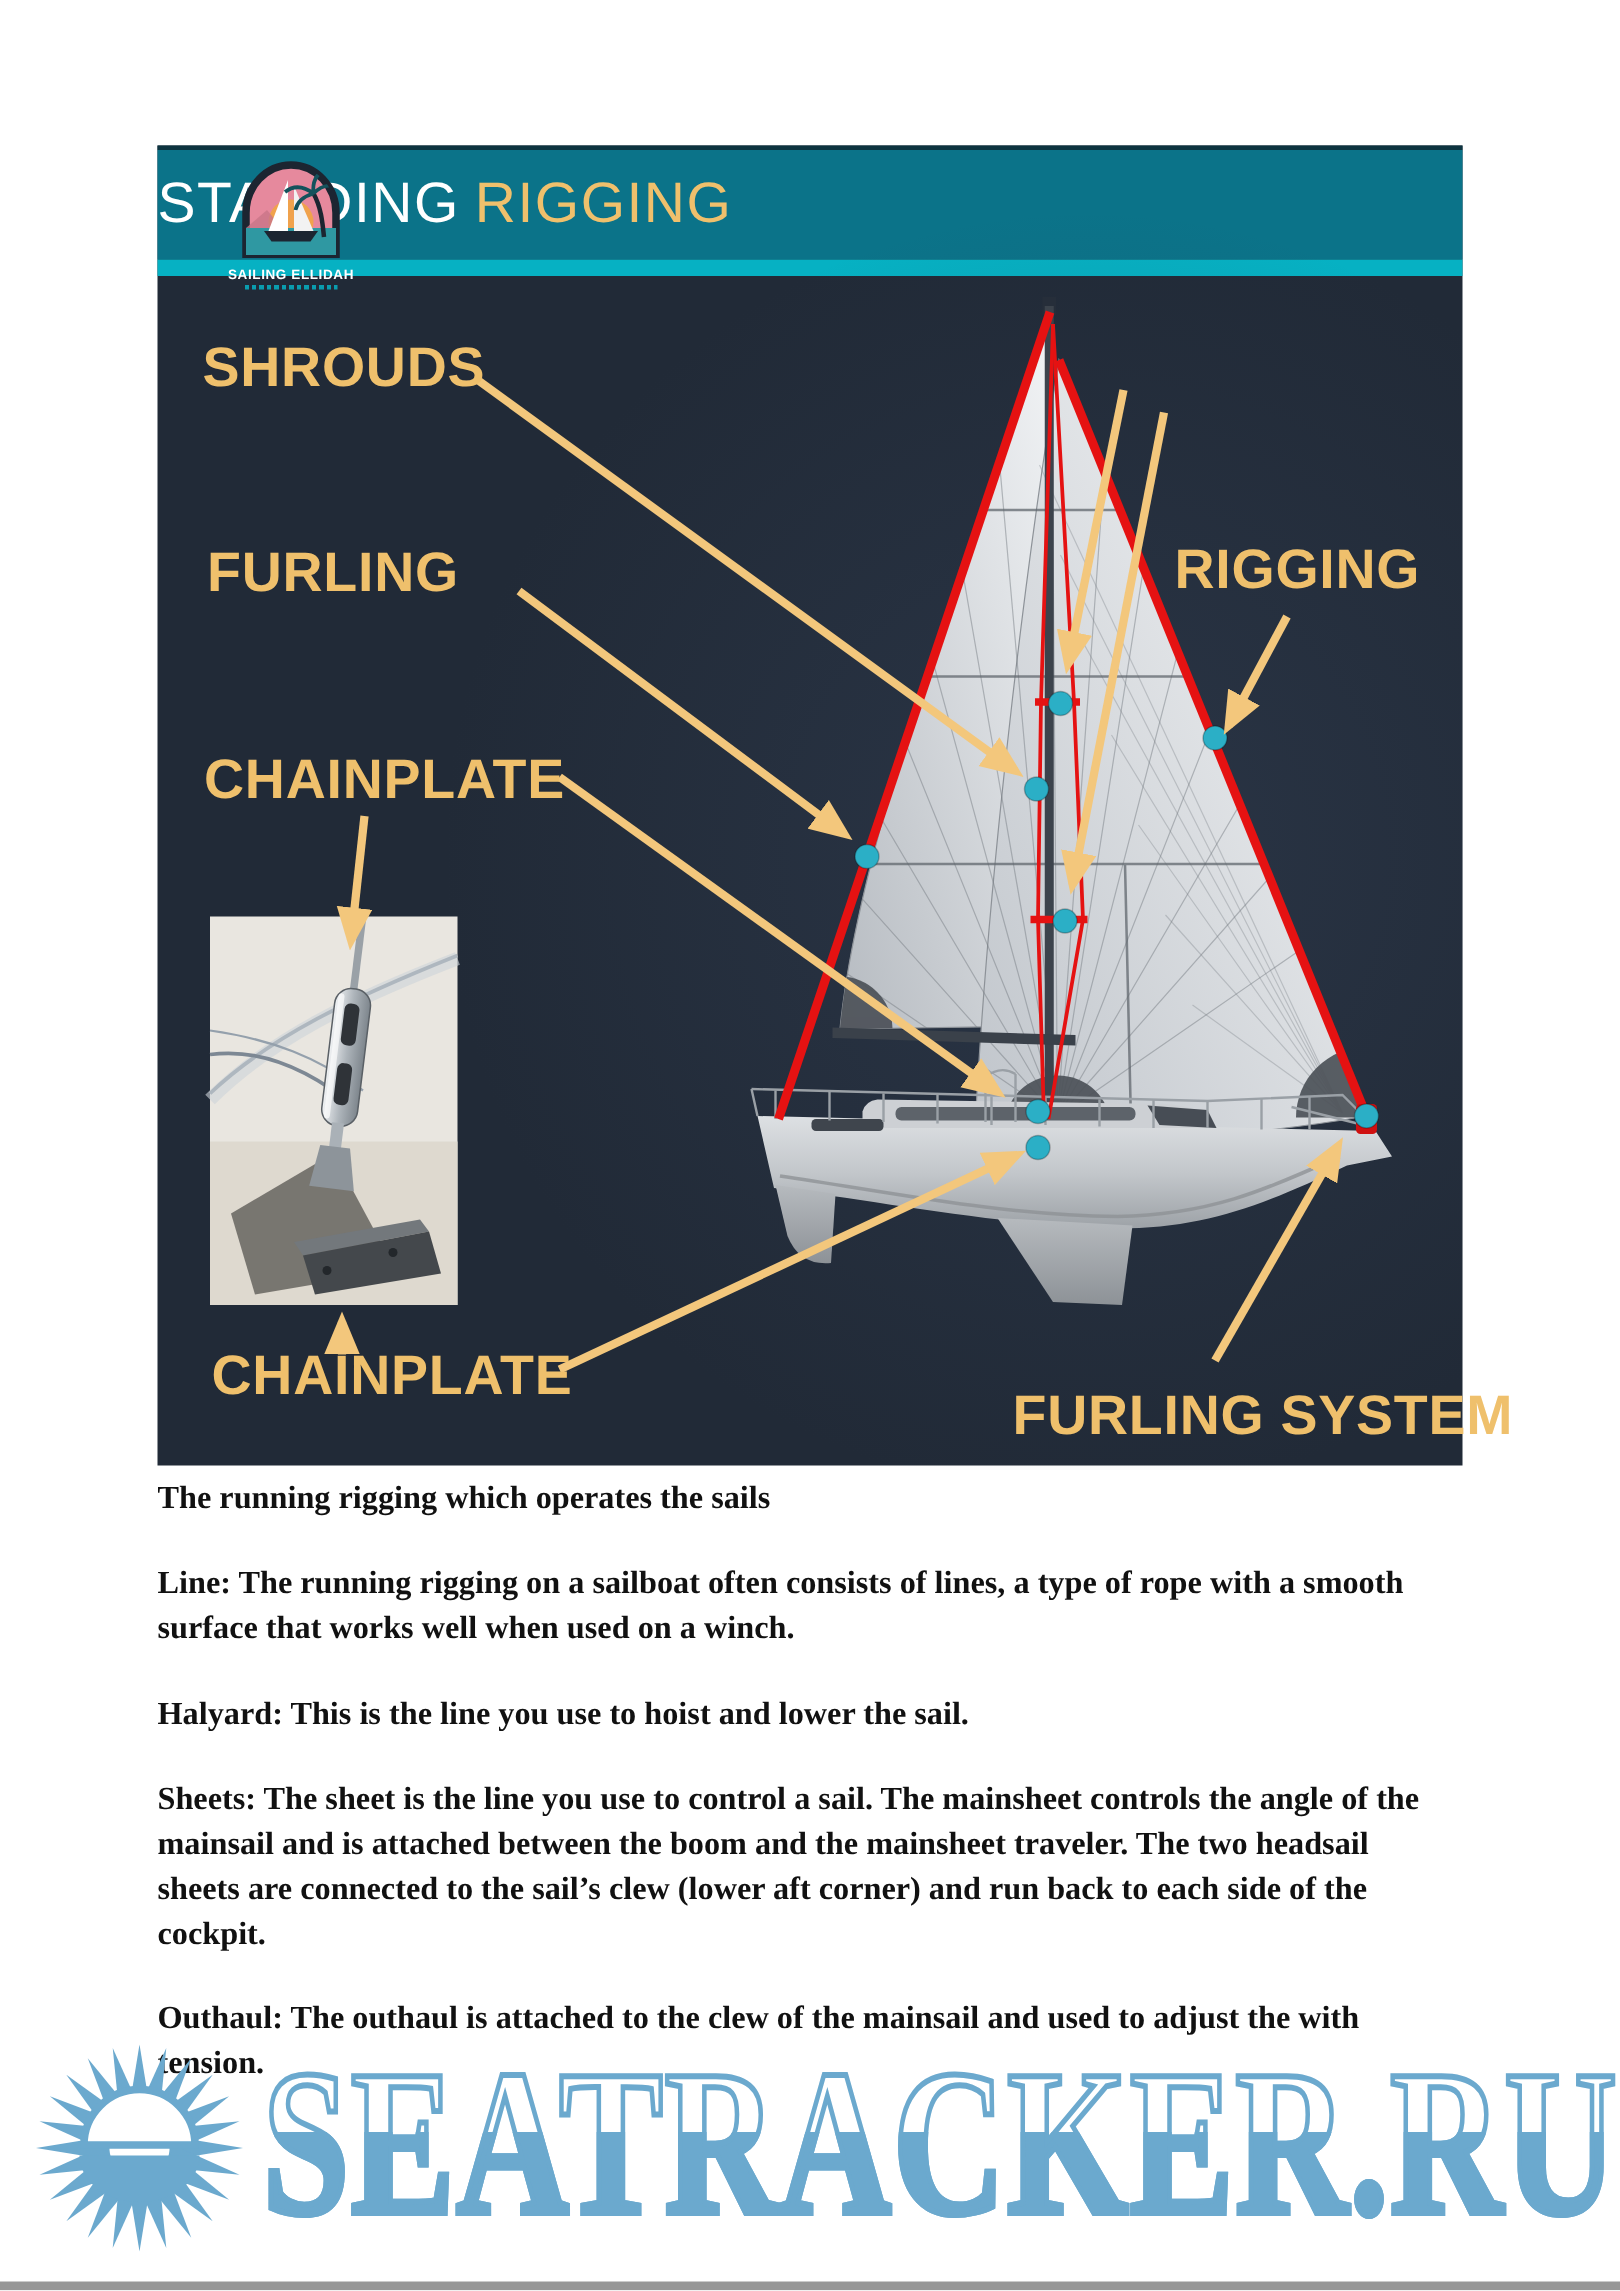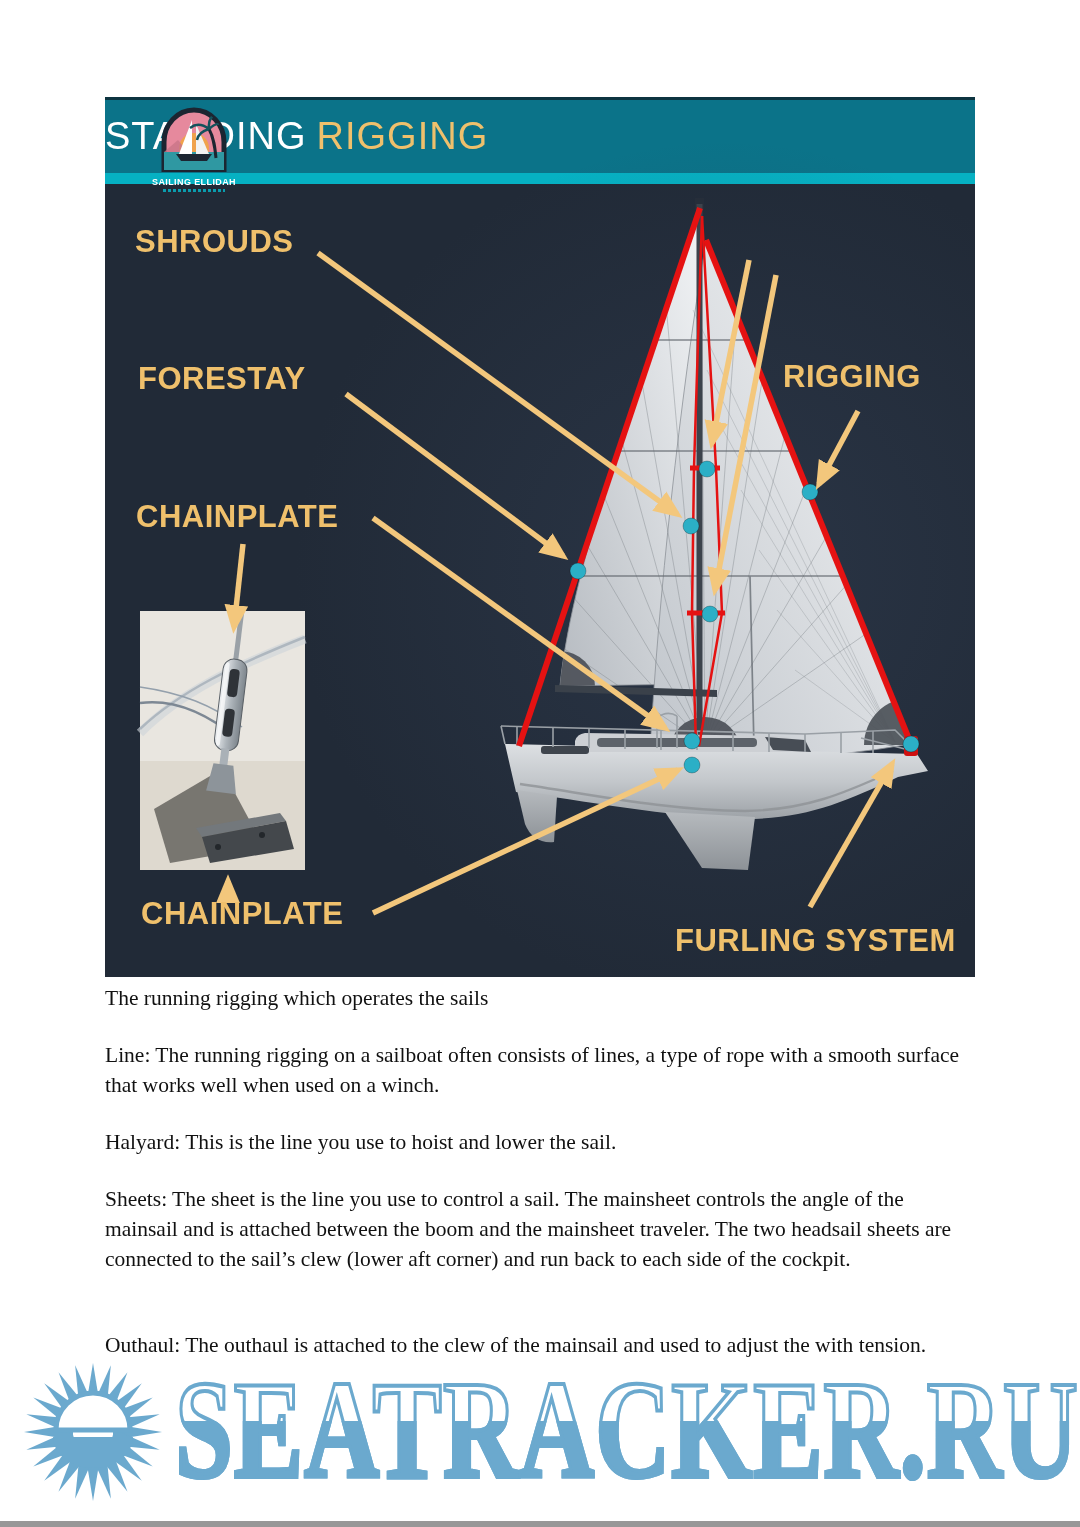--- a/index.html
+++ b/index.html
@@ -14,24 +14,24 @@
               background:var(--accent-strip,#06b1c3);}
   .logo{position:absolute;left:10px;top:4px;width:86px;text-align:center;z-index:5;margin-left:36px;}
   .logo-name{color:#fff;font-weight:bold;font-size:9px;letter-spacing:.4px;margin-top:1px;white-space:nowrap;}
   .logo-tagline{width:62px;height:3px;margin:2px auto 0;
       background:repeating-linear-gradient(90deg,#06b1c3 0 3px,rgba(0,0,0,0) 3px 5px);opacity:.85;}
   .fig-title{font-size:38px;font-weight:normal;letter-spacing:1px;white-space:nowrap;}
   .fig-title .t1{color:#ffffff;}
   .fig-title .t2{color:var(--label-gold,#efc06c);margin-left:10px;}
   .scene{position:absolute;left:0;top:0;width:870px;height:880px;z-index:3;}
   .part-label{position:absolute;z-index:6;color:var(--label-gold,#efc06c);
-      font-size:31px;font-weight:bold;letter-spacing:.5px;white-space:nowrap;}
+      font-size:37px;font-weight:bold;letter-spacing:.5px;white-space:nowrap;}
   
   .article p{position:absolute;left:105px;width:858px;margin:0;
-      font-family:"Liberation Serif",serif;font-size:21.5px;line-height:30px;color:#111;}
+      font-family:"Liberation Serif",serif;font-size:21.5px;line-height:30px;color:#111;font-weight:bold;}
   
   .watermark{position:absolute;left:0;top:1360px;width:1080px;height:144px;overflow:hidden;z-index:10;}
   .wm-text{position:absolute;left:175px;top:0px;font-family:"Liberation Serif",serif;
       font-weight:bold;font-size:104px;line-height:104px;letter-spacing:1px;white-space:nowrap;
       transform:scaleY(1.34);transform-origin:top left;
       background:linear-gradient(180deg,#ffffff 0 44%,var(--wm-blue,#6ba9ce) 44% 100%);
       -webkit-background-clip:text;background-clip:text;color:transparent;
       -webkit-text-stroke:3px var(--wm-blue,#6ba9ce);}
   .wm-sun{position:absolute;left:-4px;top:2px;}
   .bottom-edge{position:absolute;left:0;bottom:0;width:1080px;height:6px;background:#7d7d7d;opacity:.8;}
@@ -208,21 +208,21 @@
         <line x1="123" y1="803" x2="123" y2="781" marker-end="url(#ah)"></line>
         <line x1="268" y1="813" x2="573" y2="670" marker-end="url(#ah)"></line>
         <line x1="705" y1="807" x2="787" y2="664" marker-end="url(#ah)"></line>
         <line x1="753" y1="311" x2="714" y2="384" marker-end="url(#ah)"></line>
         <line x1="644" y1="160" x2="607" y2="343" marker-end="url(#ah)"></line>
         <line x1="671" y1="175" x2="610" y2="490" marker-end="url(#ah)"></line>
       </g>
     </svg>
 
     <div class="part-label" style="left:30px;top:124px">SHROUDS</div>
-    <div class="part-label" style="left:33px;top:261px">FORESTAY</div>
+    <div class="part-label" style="left:33px;top:261px">FURLING</div>
     <div class="part-label" style="left:678px;top:259px">RIGGING</div>
     <div class="part-label" style="left:31px;top:399px">CHAINPLATE</div>
     <div class="part-label" style="left:36px;top:796px">CHAINPLATE</div>
     <div class="part-label" style="left:570px;top:823px">FURLING SYSTEM</div>
   </div>
 
   <div class="article">
     <p style="top:983px">The running rigging which operates the sails</p>
     <p style="top:1040px">Line: The running rigging on a sailboat often consists of lines, a type of rope with a smooth surface that works well when used on a winch.</p>
     <p style="top:1127px">Halyard: This is the line you use to hoist and lower the sail.</p>

